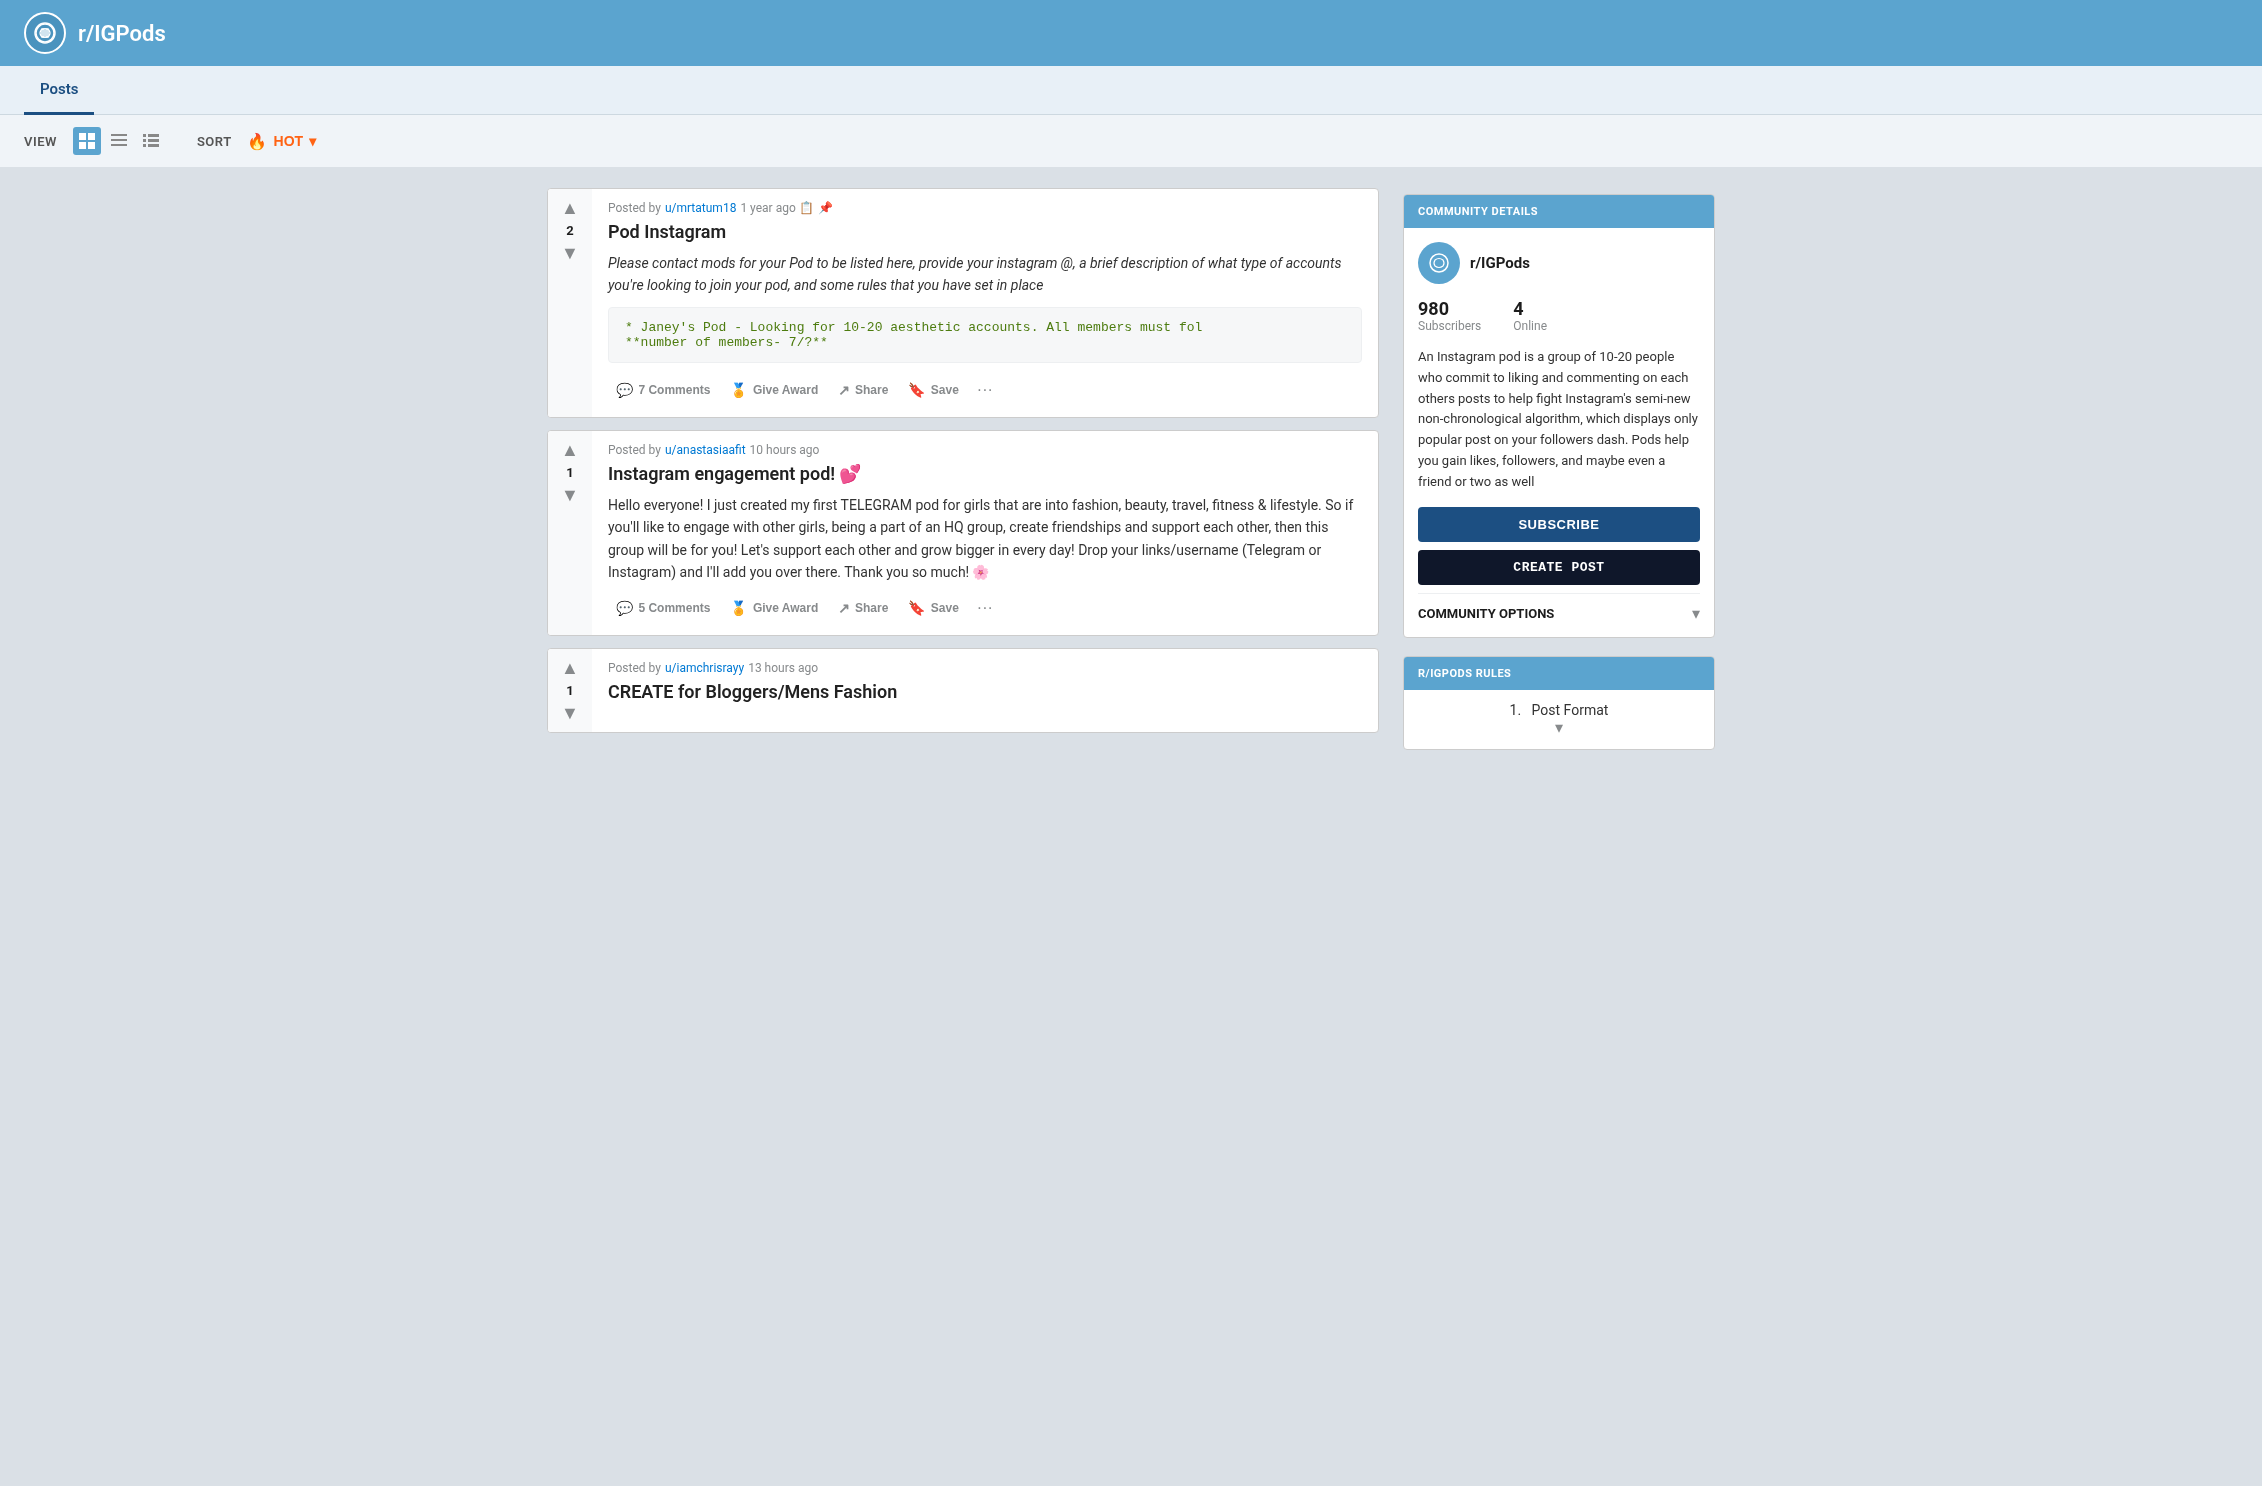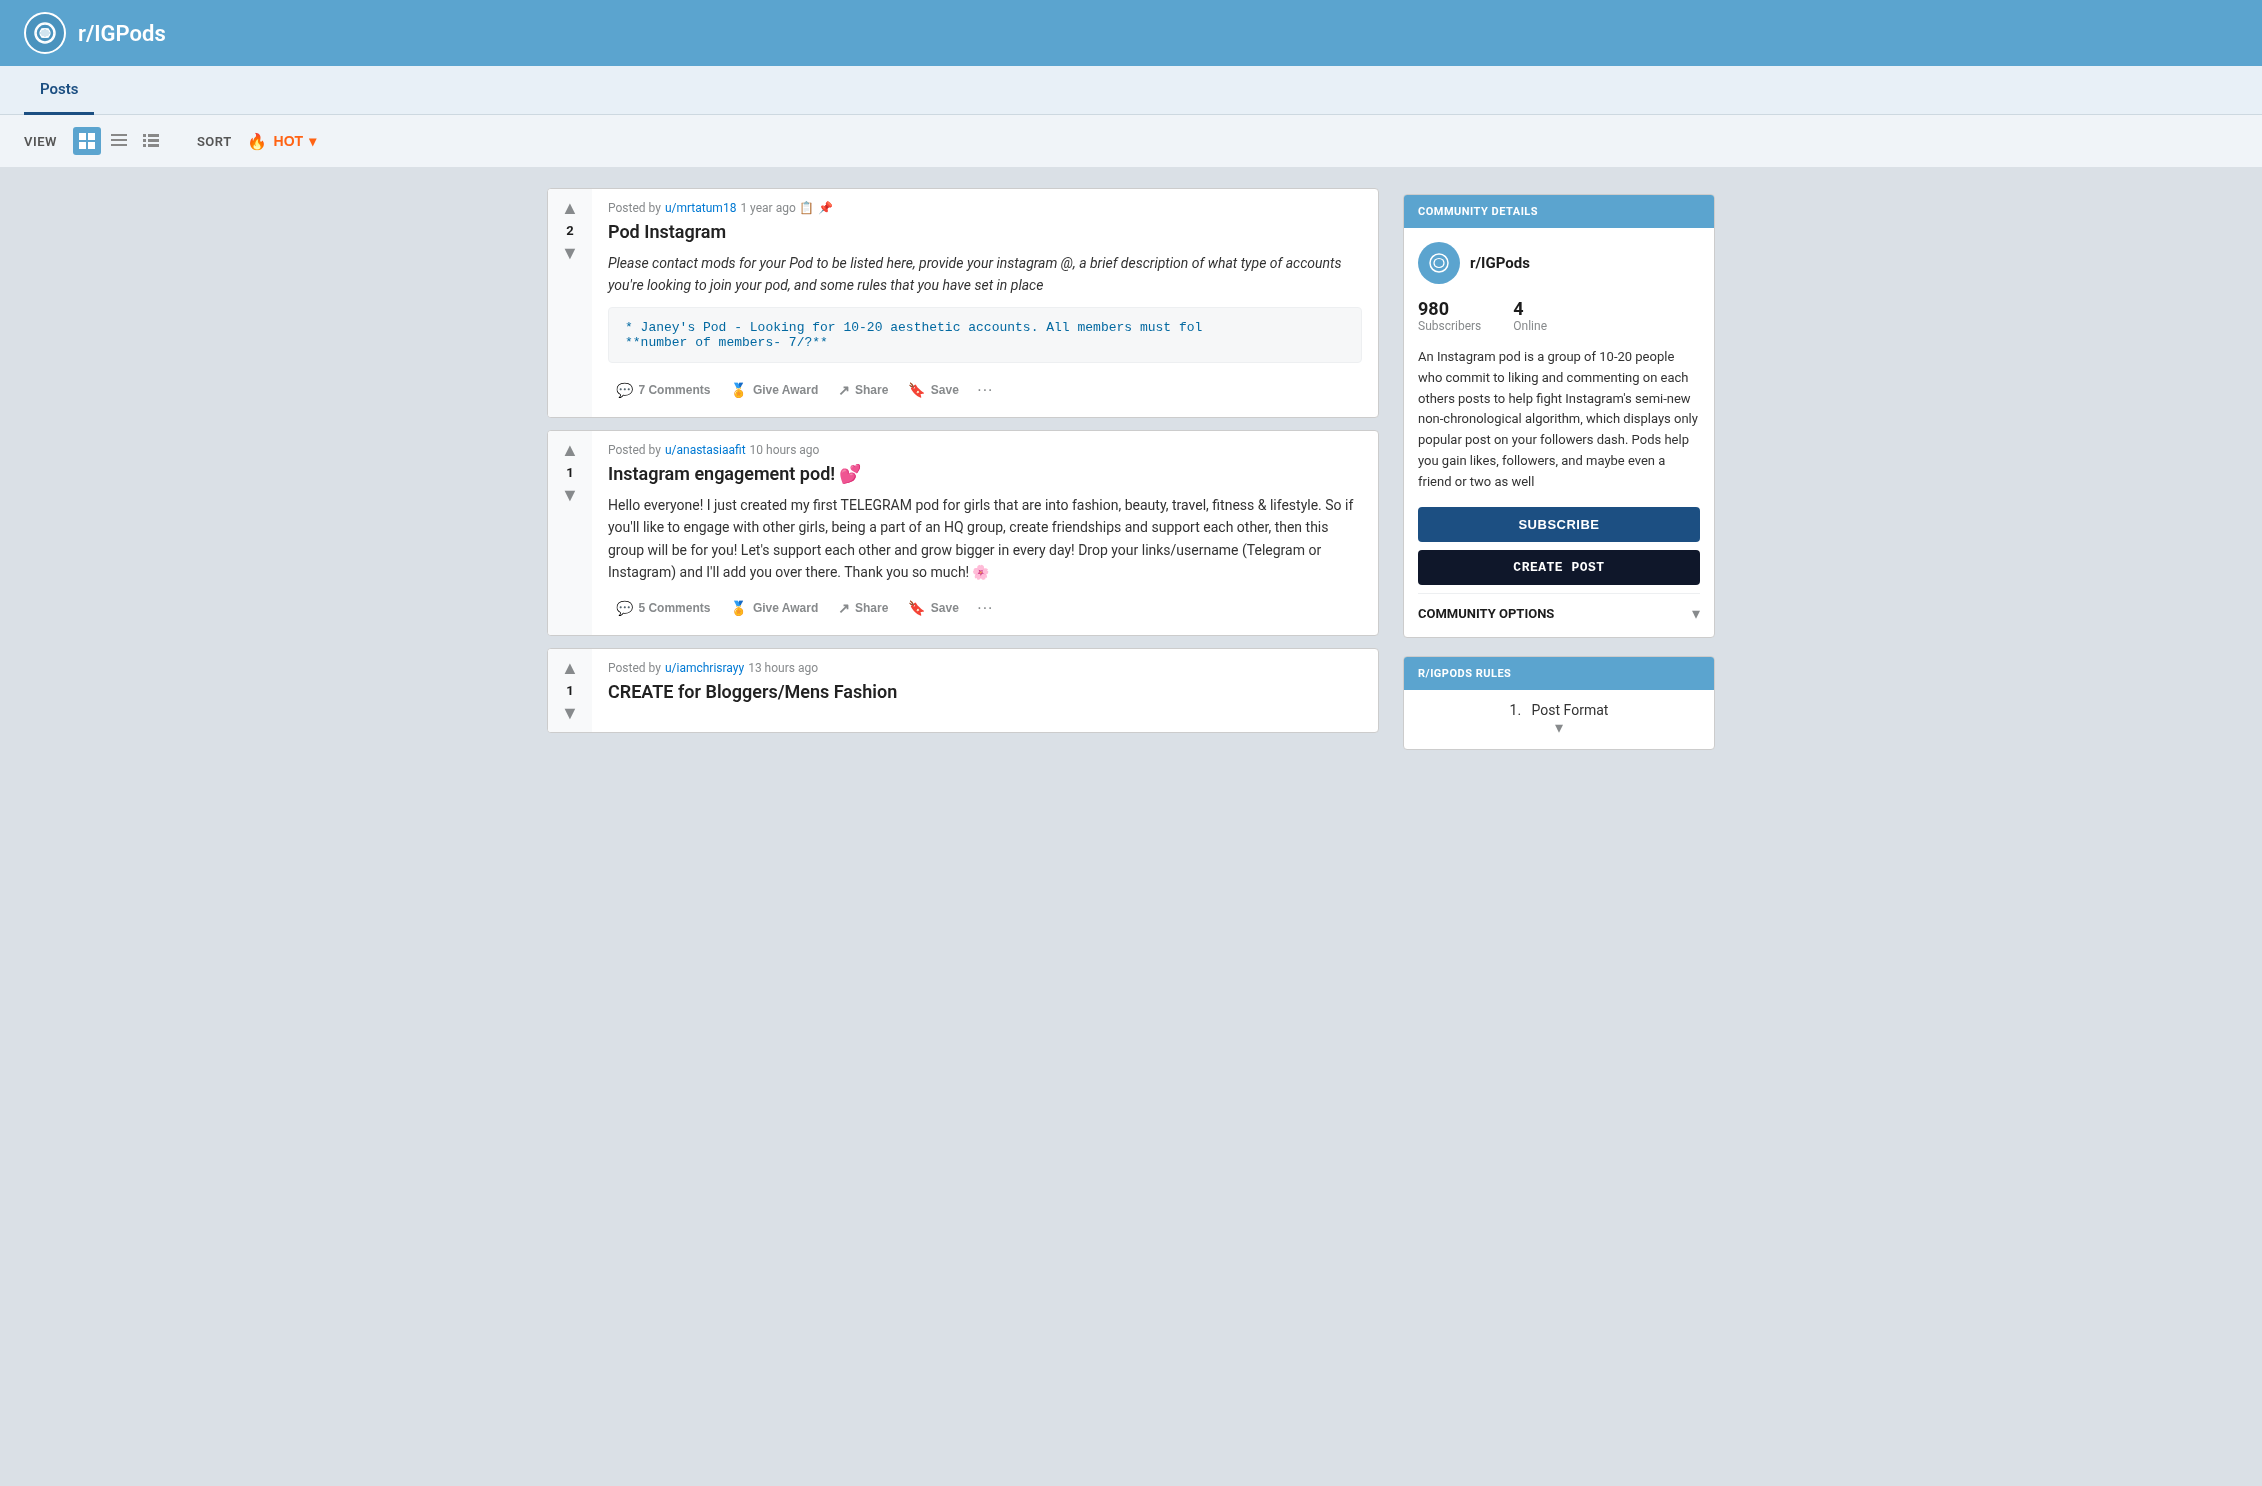--- a/index.html
+++ b/index.html
@@ -173,21 +173,21 @@
       margin-bottom: 10px;
     }
     .post-body em { font-style: italic; }
     .code-block {
       background: #f6f7f8;
       border: 1px solid #edeff1;
       border-radius: 4px;
       padding: 12px 16px;
       font-family: 'Courier New', monospace;
       font-size: 13px;
-      color: #0369a1;
+      color: #4d7c0f;
       margin-bottom: 12px;
       white-space: pre;
       overflow-x: auto;
     }
     .post-actions {
       display: flex;
       align-items: center;
       gap: 4px;
     }
     .action-btn {

